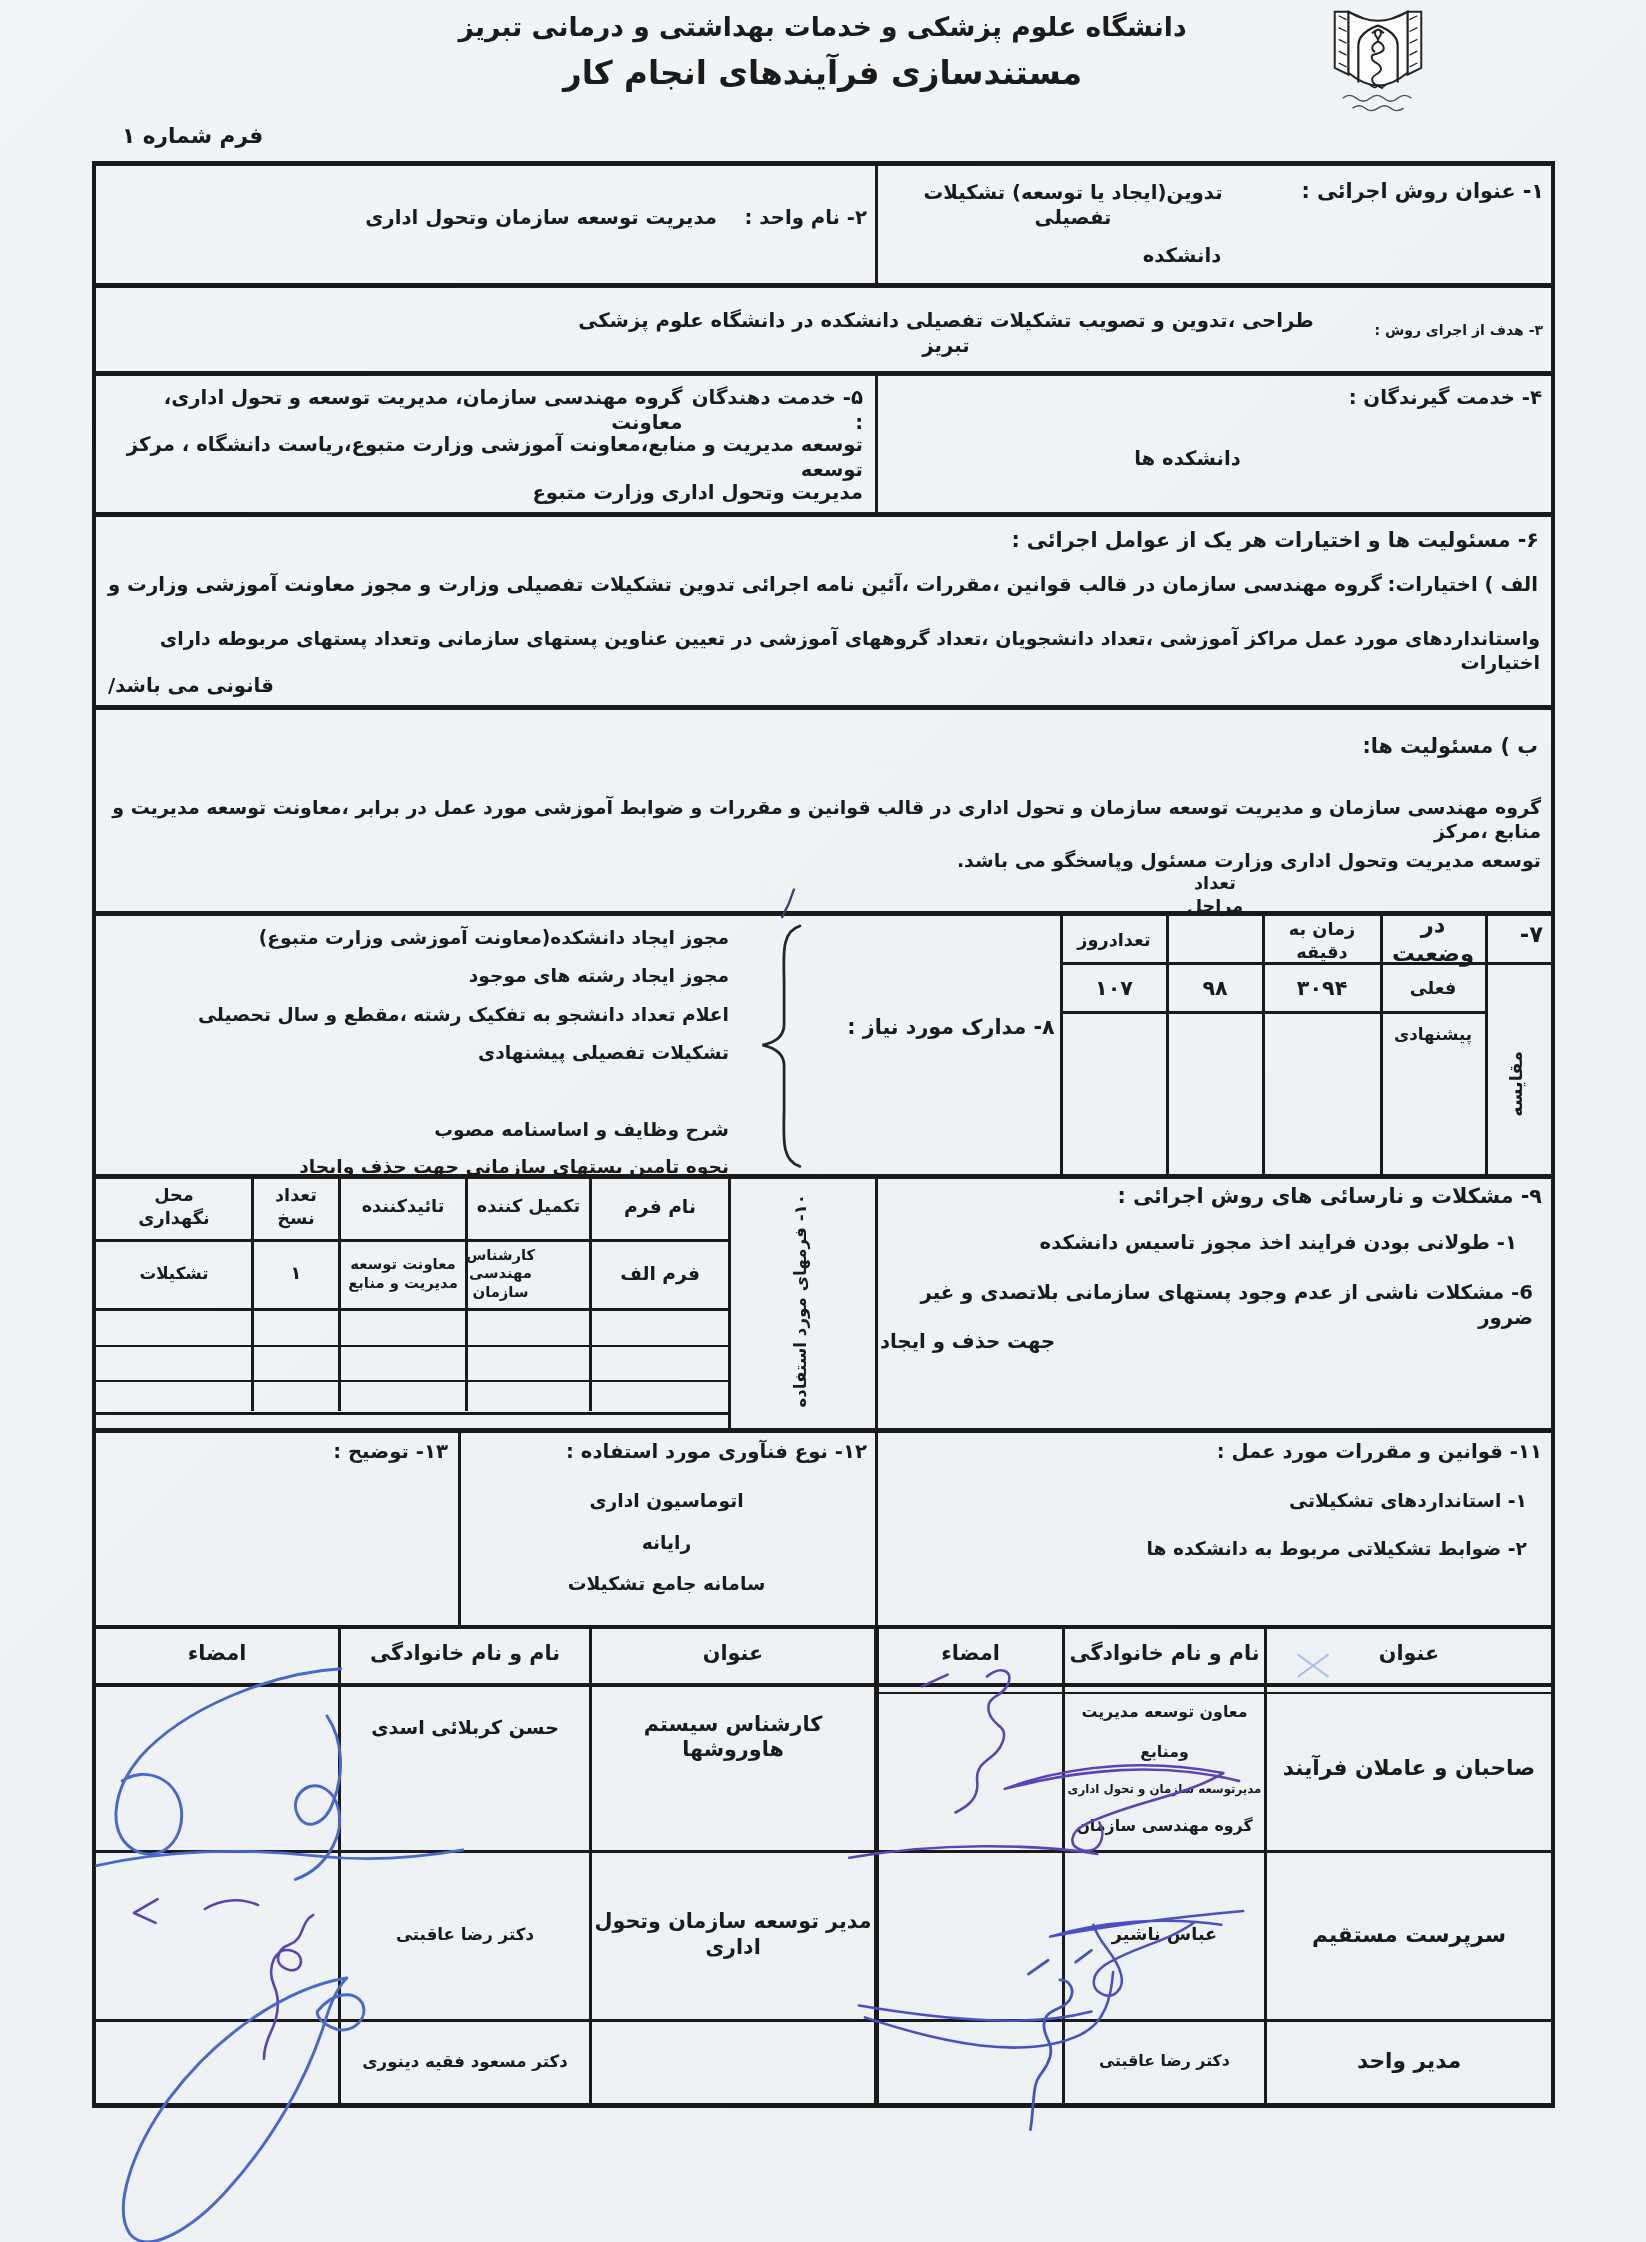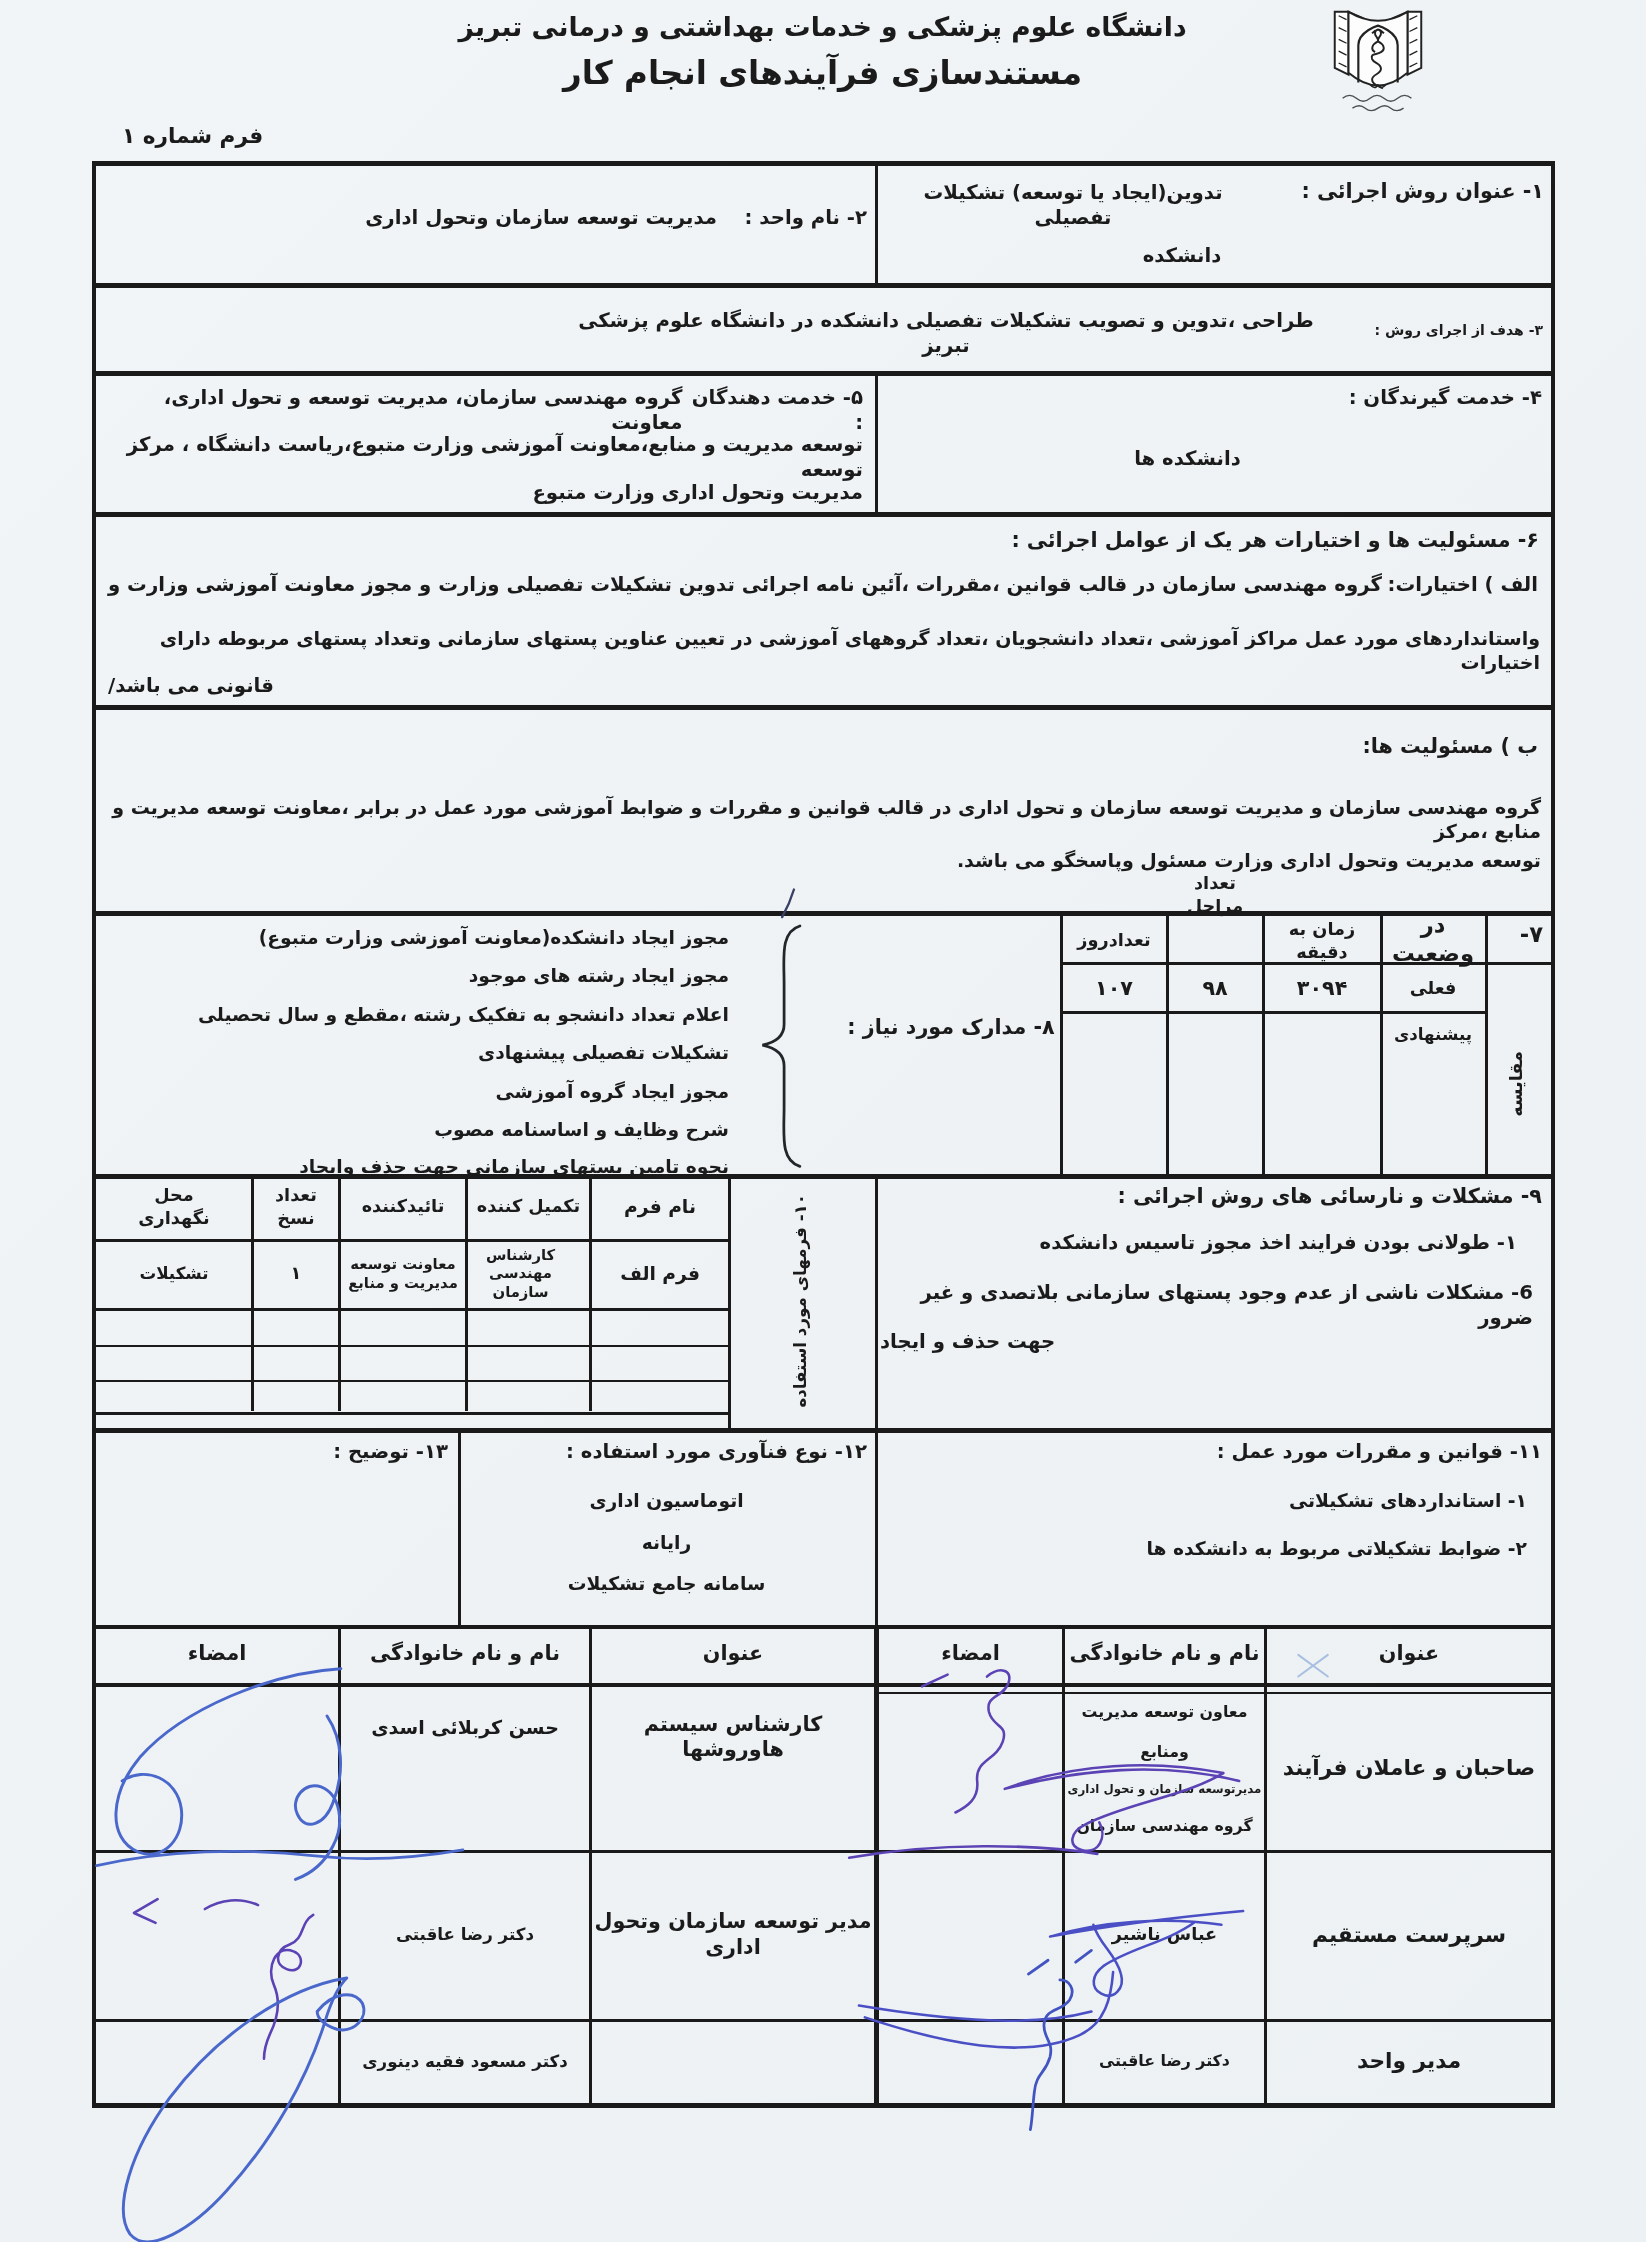--- a/index.html
+++ b/index.html
@@ -136,39 +136,38 @@
 
   <div class="t c" style="left:832px;top: 1015px;width:238px;height:35px;font-size:20.7px">۸- مدارک مورد نیاز  :</div>
   <svg style="left:0;top:0" width="1646" height="2242" viewBox="0 0 1671 2276" pointer-events="none">
     <path d="M812,940 C792,946 796,972 796,998 L796,1040 C796,1052 788,1058 774,1061 C788,1064 796,1070 796,1082 L796,1124 C796,1152 792,1178 812,1184" fill="none" stroke="#23252a" stroke-width="2.8" stroke-linecap="round"></path>
     <path d="M806,903 C803,913 799,922 794,931" fill="none" stroke="#3a4166" stroke-width="2.4" stroke-linecap="round"></path>
   </svg>
   <div class="t r" style="left:89px;top:926px;width:640px;height:31.5px;font-size:18.7px">مجوز ایجاد دانشکده(معاونت آموزشی وزارت متبوع)</div>
   <div class="t r" style="left:89px;top:964px;width:640px;height:31.5px;font-size:18.7px">مجوز ایجاد رشته های موجود</div>
   <div class="t r" style="left:89px;top:1003px;width:640px;height:31.5px;font-size:18.7px">اعلام تعداد دانشجو به تفکیک رشته ،مقطع و سال تحصیلی</div>
   <div class="t r" style="left:89px;top:1041px;width:640px;height:31.5px;font-size:18.7px">تشکیلات تفصیلی پیشنهادی</div>
-  <div class="t r" style="left:89px;top:1080px;width:640px;height:31.5px;font-size:18.7px">مجوز ایجاد گروه آموزشی</div>
   <div class="t r" style="left:89px;top:1118px;width:640px;height:31.5px;font-size:18.7px">شرح وظایف و اساسنامه مصوب</div>
   <div class="t r" style="left:89px;top:1155px;width:640px;height:31.5px;font-size:18.7px">نحوه تامین پستهای سازمانی جهت حذف وایجاد</div>
 
   <div class="t r" style="left:985px;top:1184px;width:557px;height:31.5px;font-size:20.7px">۹- مشکلات و نارسائی های روش اجرائی :</div>
   <div class="t r" style="left:936px;top:1231px;width:581px;height:31.5px;font-size:19.7px">۱- طولانی بودن فرایند اخذ مجوز تاسیس دانشکده</div>
   <div class="t r" style="left:891px;top:1281px;width:642px;height:31.5px;font-size:19.7px">6- مشکلات ناشی از عدم وجود پستهای سازمانی بلاتصدی و غیر ضرور</div>
   <div class="t l" style="left:880px;top:1330px;width:246px;height:31.5px;font-size:19.7px">جهت حذف و ایجاد</div>
 
   <div class="t c rot" style="left:680px;top:1288px;width:246px;height:25.6px;font-size:16.7px">۱۰- فرمهای مورد استفاده</div>
   <div class="t f" style="left:592px;top:1174px;width:136px;height:65px;font-size:18.7px">نام فرم</div>
   <div class="t f" style="left:468px;top:1174px;width:121px;height:65px;font-size:17.7px">تکمیل کننده</div>
   <div class="t f" style="left:341px;top:1174px;width:124px;height:65px;font-size:17.7px">تائیدکننده</div>
   <div class="t f" style="left:254px;top:1174px;width:84px;height:65px;font-size:17.7px">تعداد
 نسخ</div>
   <div class="t f" style="left:96px;top:1174px;width:156px;height:65px;font-size:17.7px">محل
 نگهداری</div>
   <div class="t f" style="left:592px;top:1239px;width:136px;height:69px;font-size:18.7px">فرم الف</div>
-  <div class="t f" style="left:468px;top:1239px;width:105px;height:69px;font-size:14.8px">کارشناس
+  <div class="t f" style="left:448px;top:1239px;width:105px;height:69px;font-size:14.8px">کارشناس
 مهندسی سازمان</div>
   <div class="t f" style="left:341px;top:1239px;width:124px;height:69px;font-size:14.8px">معاونت توسعه
 مدیریت و منابع</div>
   <div class="t f" style="left:254px;top:1239px;width:84px;height:69px;font-size:17.7px">۱</div>
   <div class="t f" style="left:96px;top:1239px;width:156px;height:69px;font-size:16.7px">تشکیلات</div>
 
   <div class="t r" style="left:1074px;top:1440px;width:468px;height:31.5px;font-size:19.7px">۱۱- قوانین و مقررات مورد عمل :</div>
   <div class="t r" style="left:1084px;top:1489px;width:443px;height:31.5px;font-size:18.7px">۱- استانداردهای تشکیلاتی</div>
   <div class="t r" style="left:1015px;top:1537px;width:512px;height:31.5px;font-size:18.7px">۲- ضوابط تشکیلاتی مربوط به دانشکده ها</div>
   <div class="t r" style="left:512px;top:1440px;width:355px;height:31.5px;font-size:19.7px">۱۲- نوع فنآوری مورد استفاده :</div>

